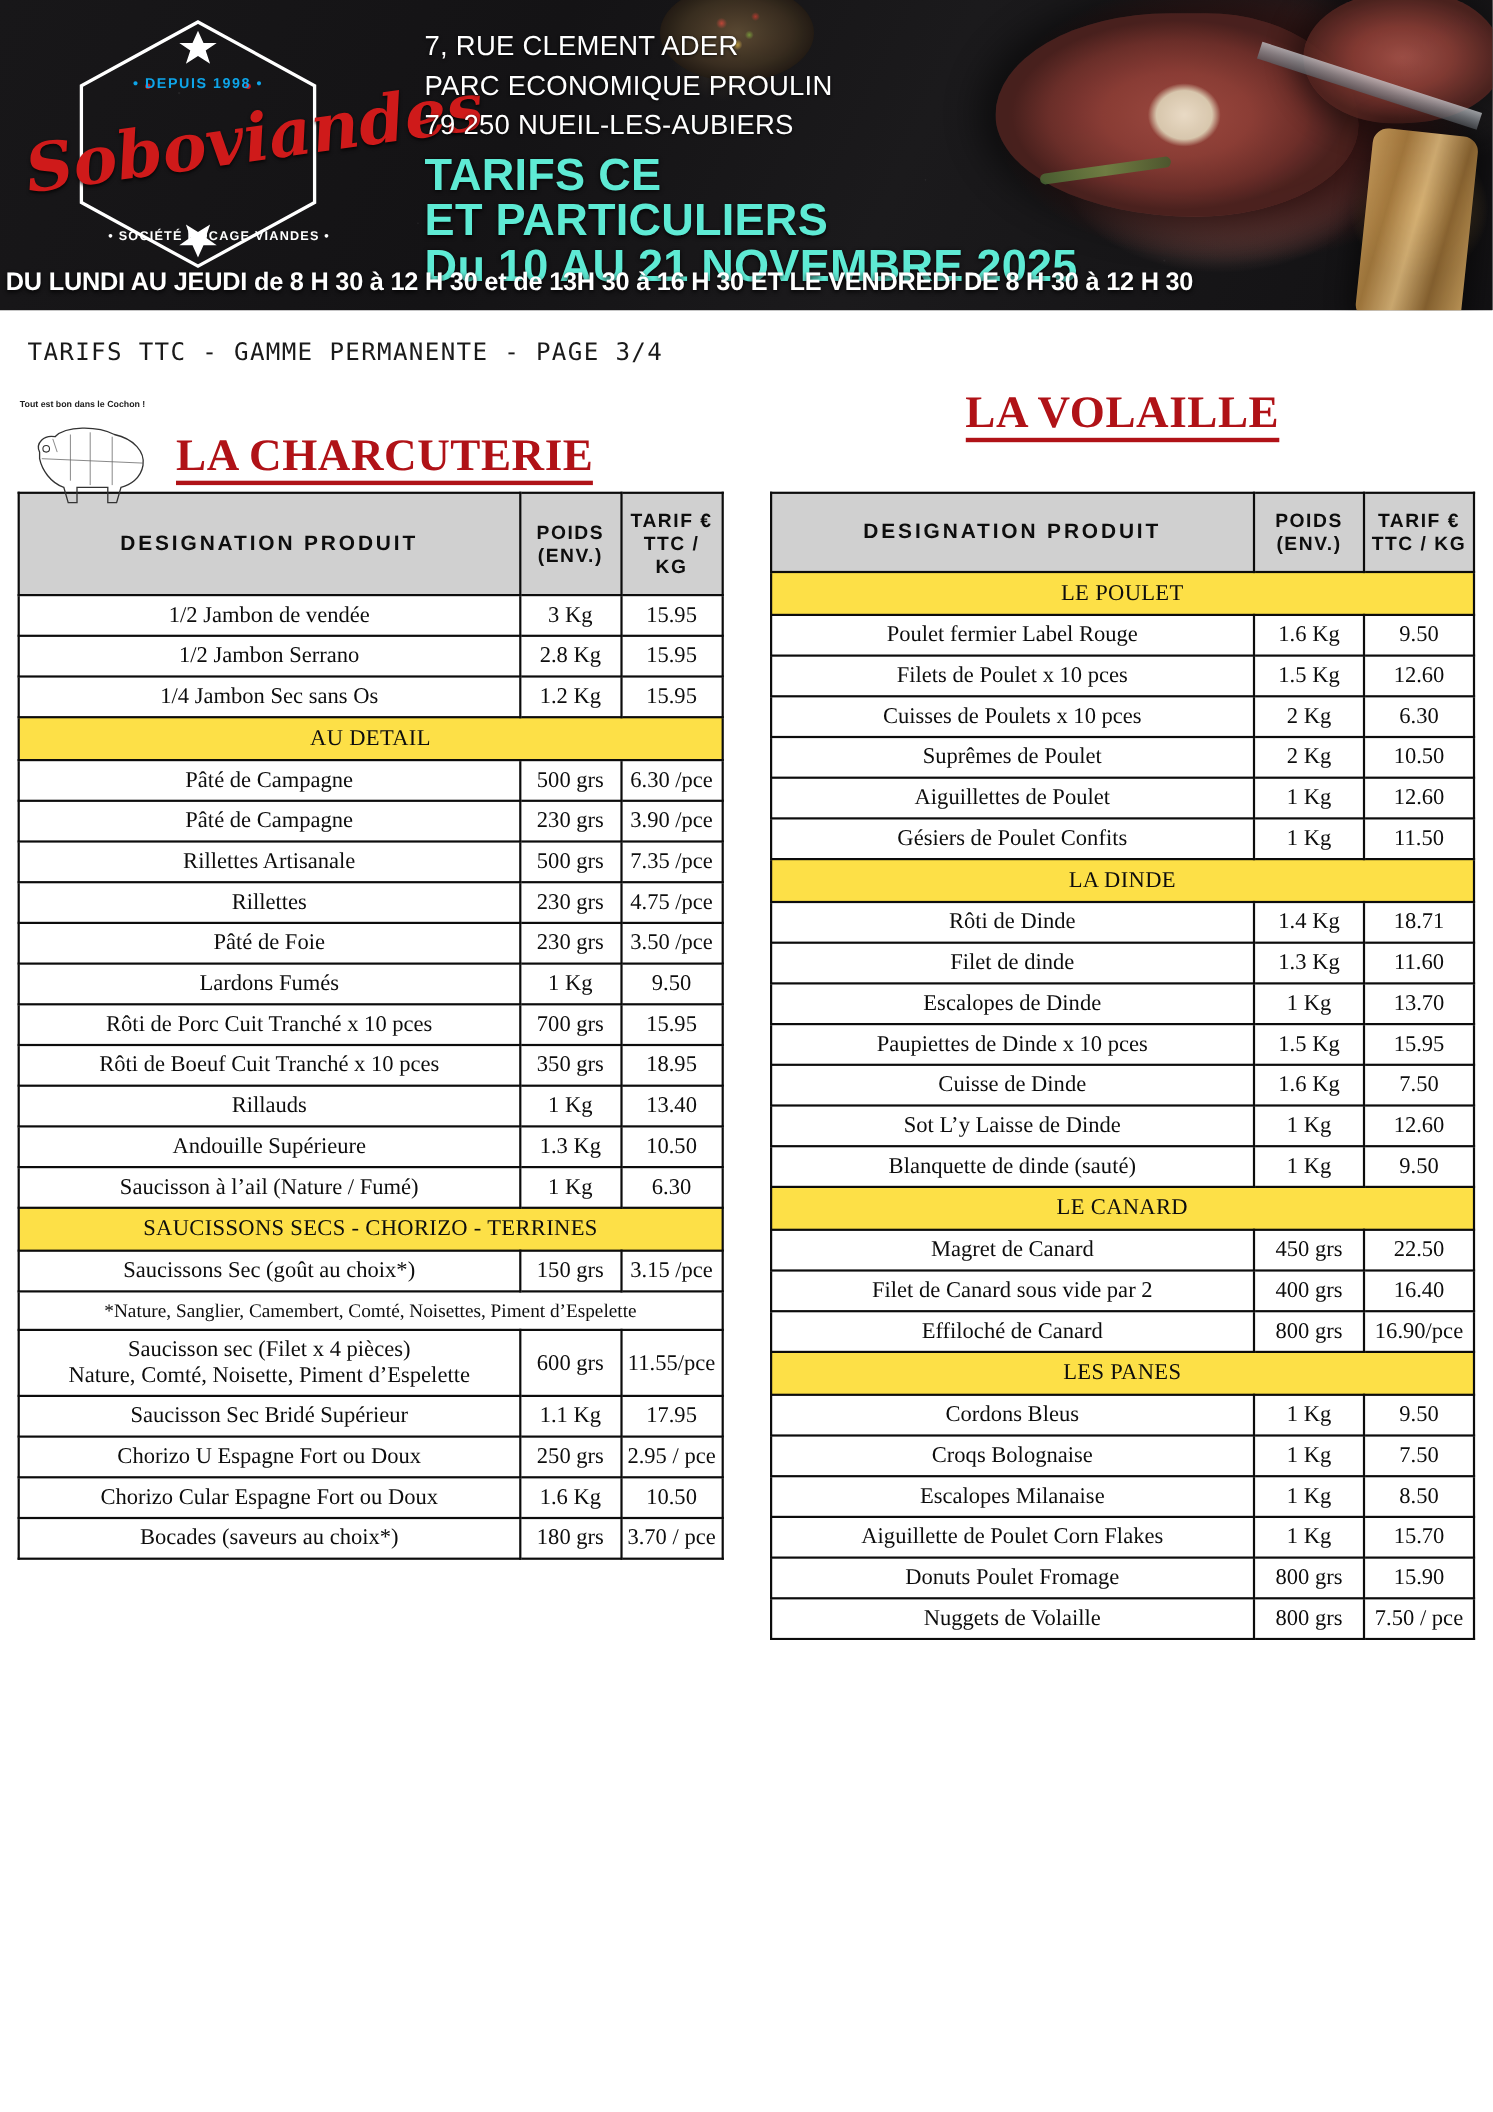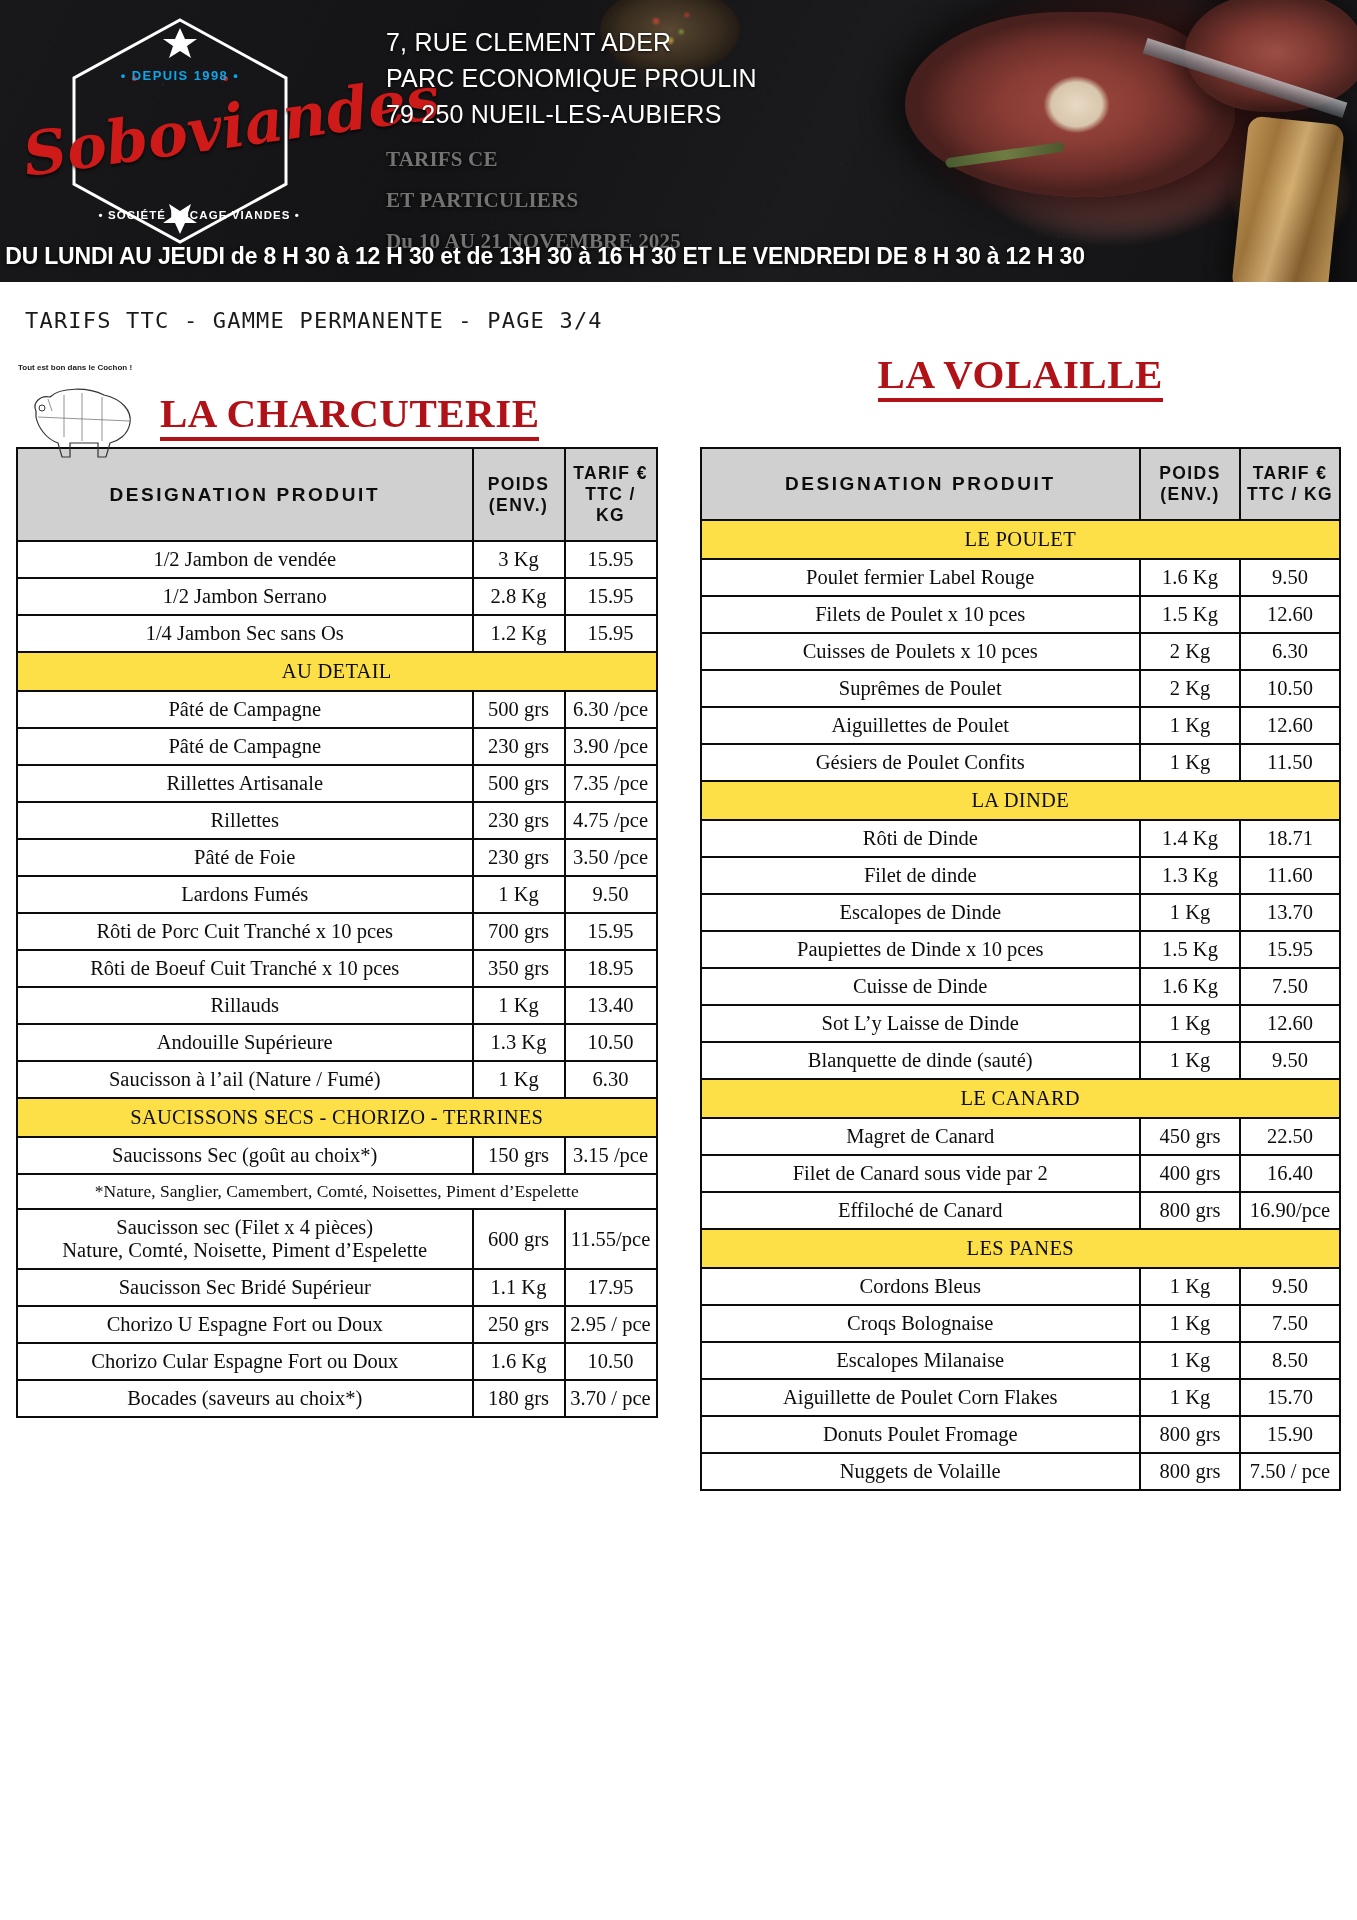--- a/index.html
+++ b/index.html
@@ -120,23 +120,23 @@
   .addr{
     position:absolute;left:386px;top:24px;
     color:#ffffff;
     font-family:"Liberation Sans",sans-serif;
     font-size:25px;line-height:36px;font-weight:400;
     letter-spacing:.2px;
     text-shadow:0 1px 3px rgba(0,0,0,.8);
   }
   .tarifs{
     position:absolute;left:386px;top:139px;
-    color:#737373;
-    font-family:Liberation Serif, serif;
-    font-weight:700;font-size:21px;line-height:41px;
+    color:#5eead4;
+    font-family:Liberation Sans, sans-serif;
+    font-weight:700;font-size:41px;line-height:41px;
     letter-spacing:.2px;
     text-shadow:0 1px 4px rgba(0,0,0,.85);
   }
   .hours{
     position:absolute;left:0;top:243px;width:1090px;text-align:center;
     color:#ffffff;
     font-family:"Liberation Sans",sans-serif;
     font-weight:700;font-size:23px;
     letter-spacing:-.2px;
     text-shadow:0 1px 4px rgba(0,0,0,.9);

